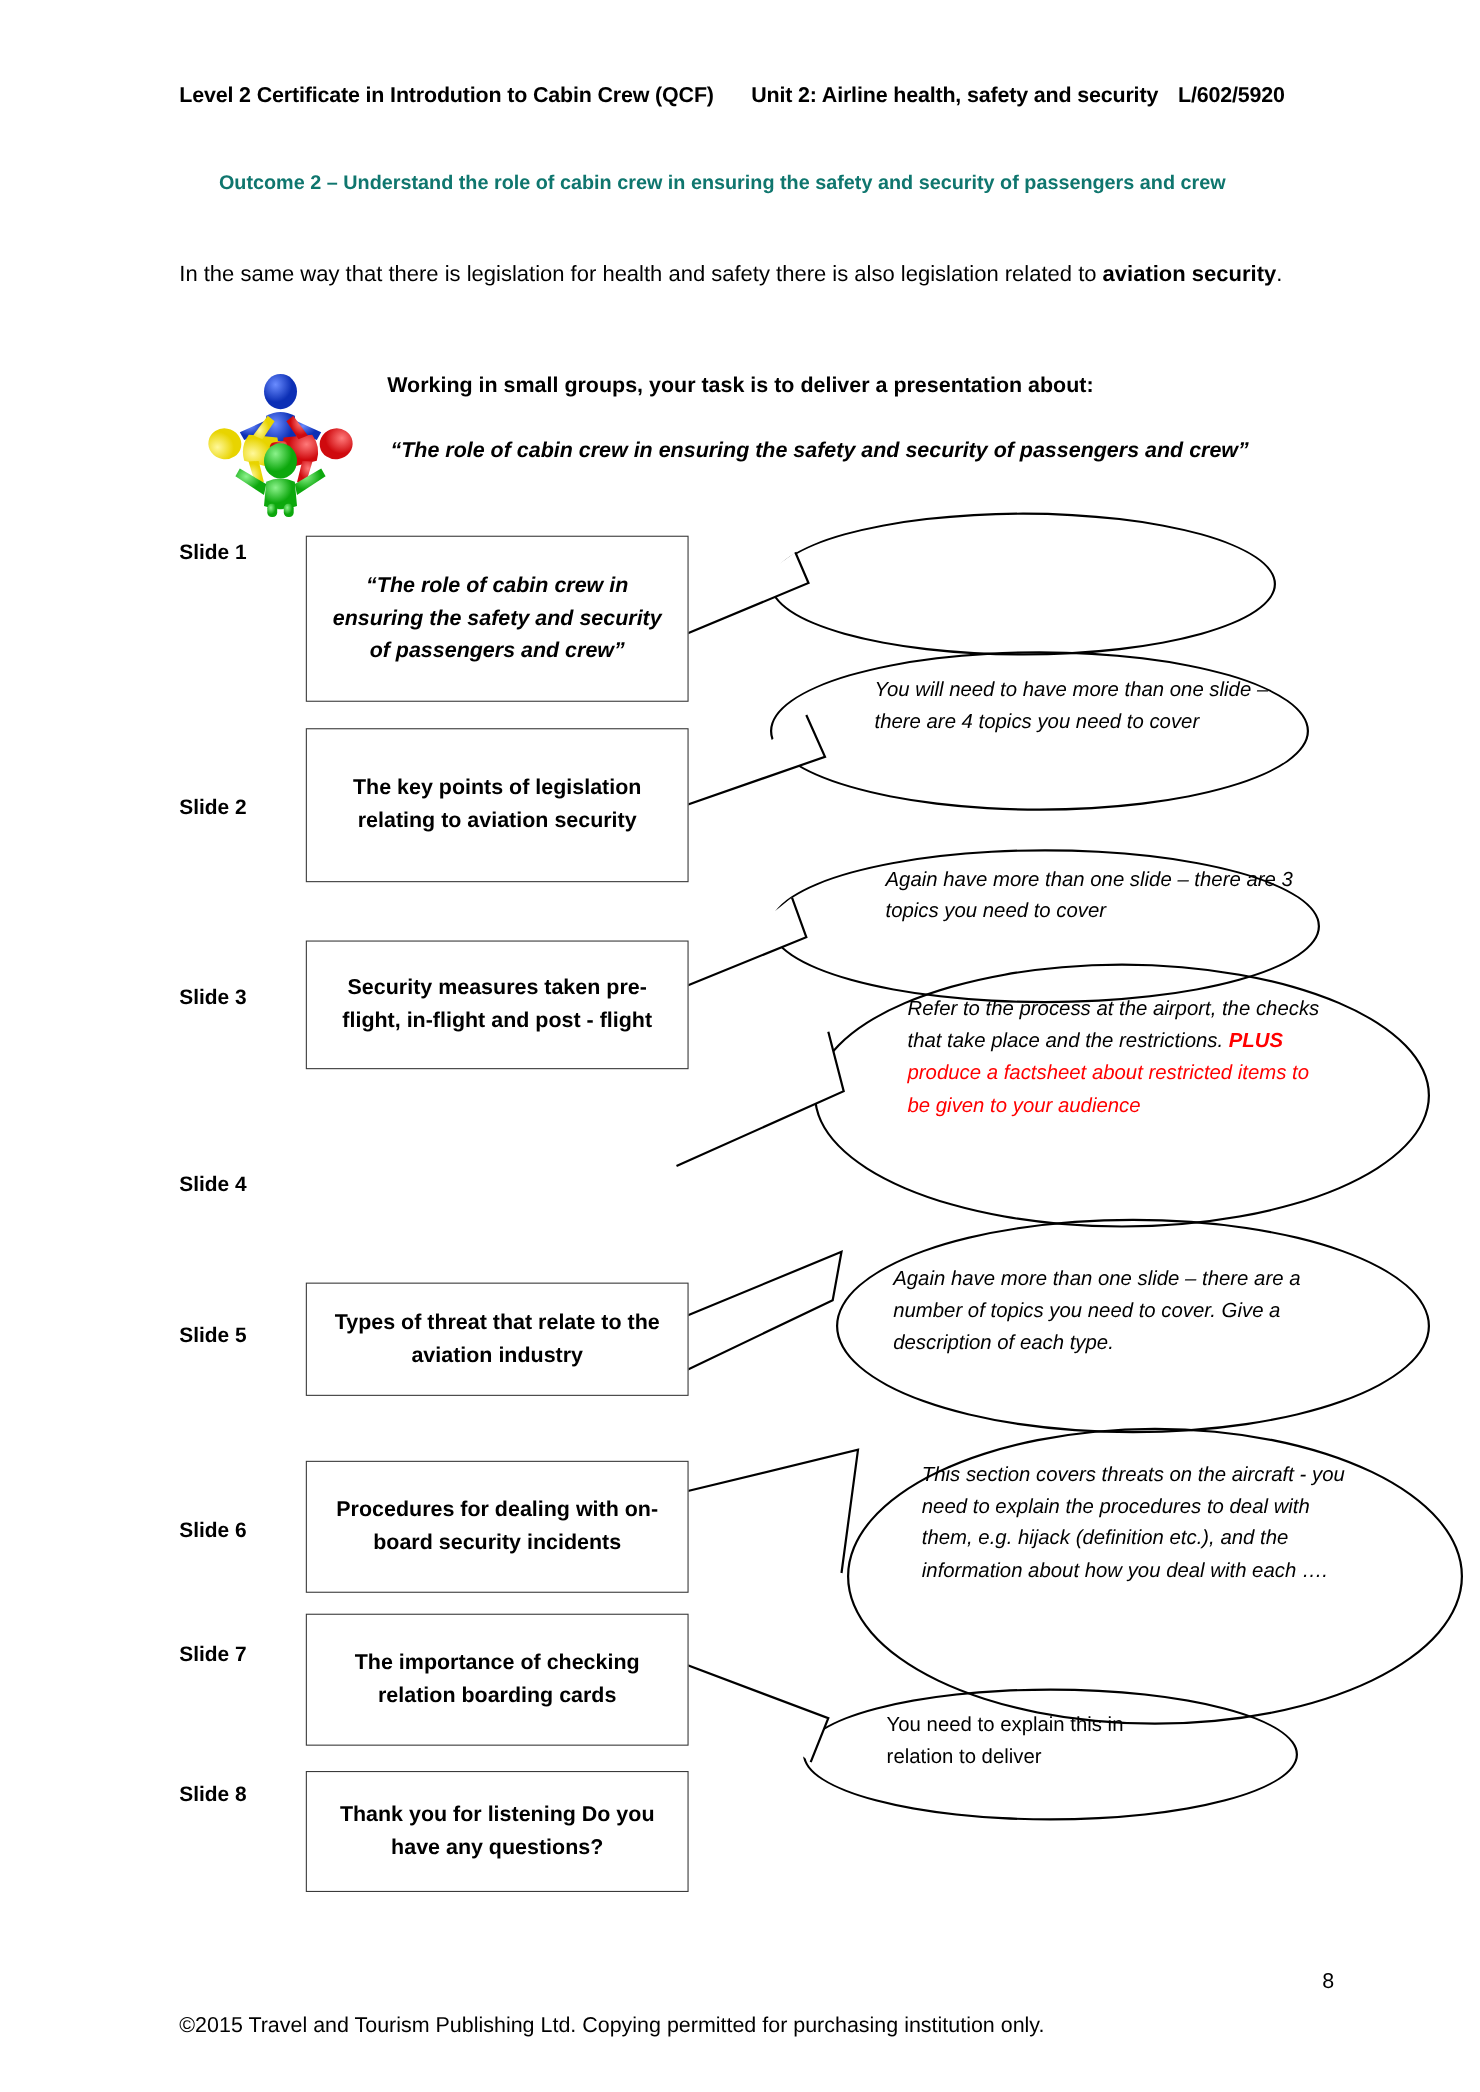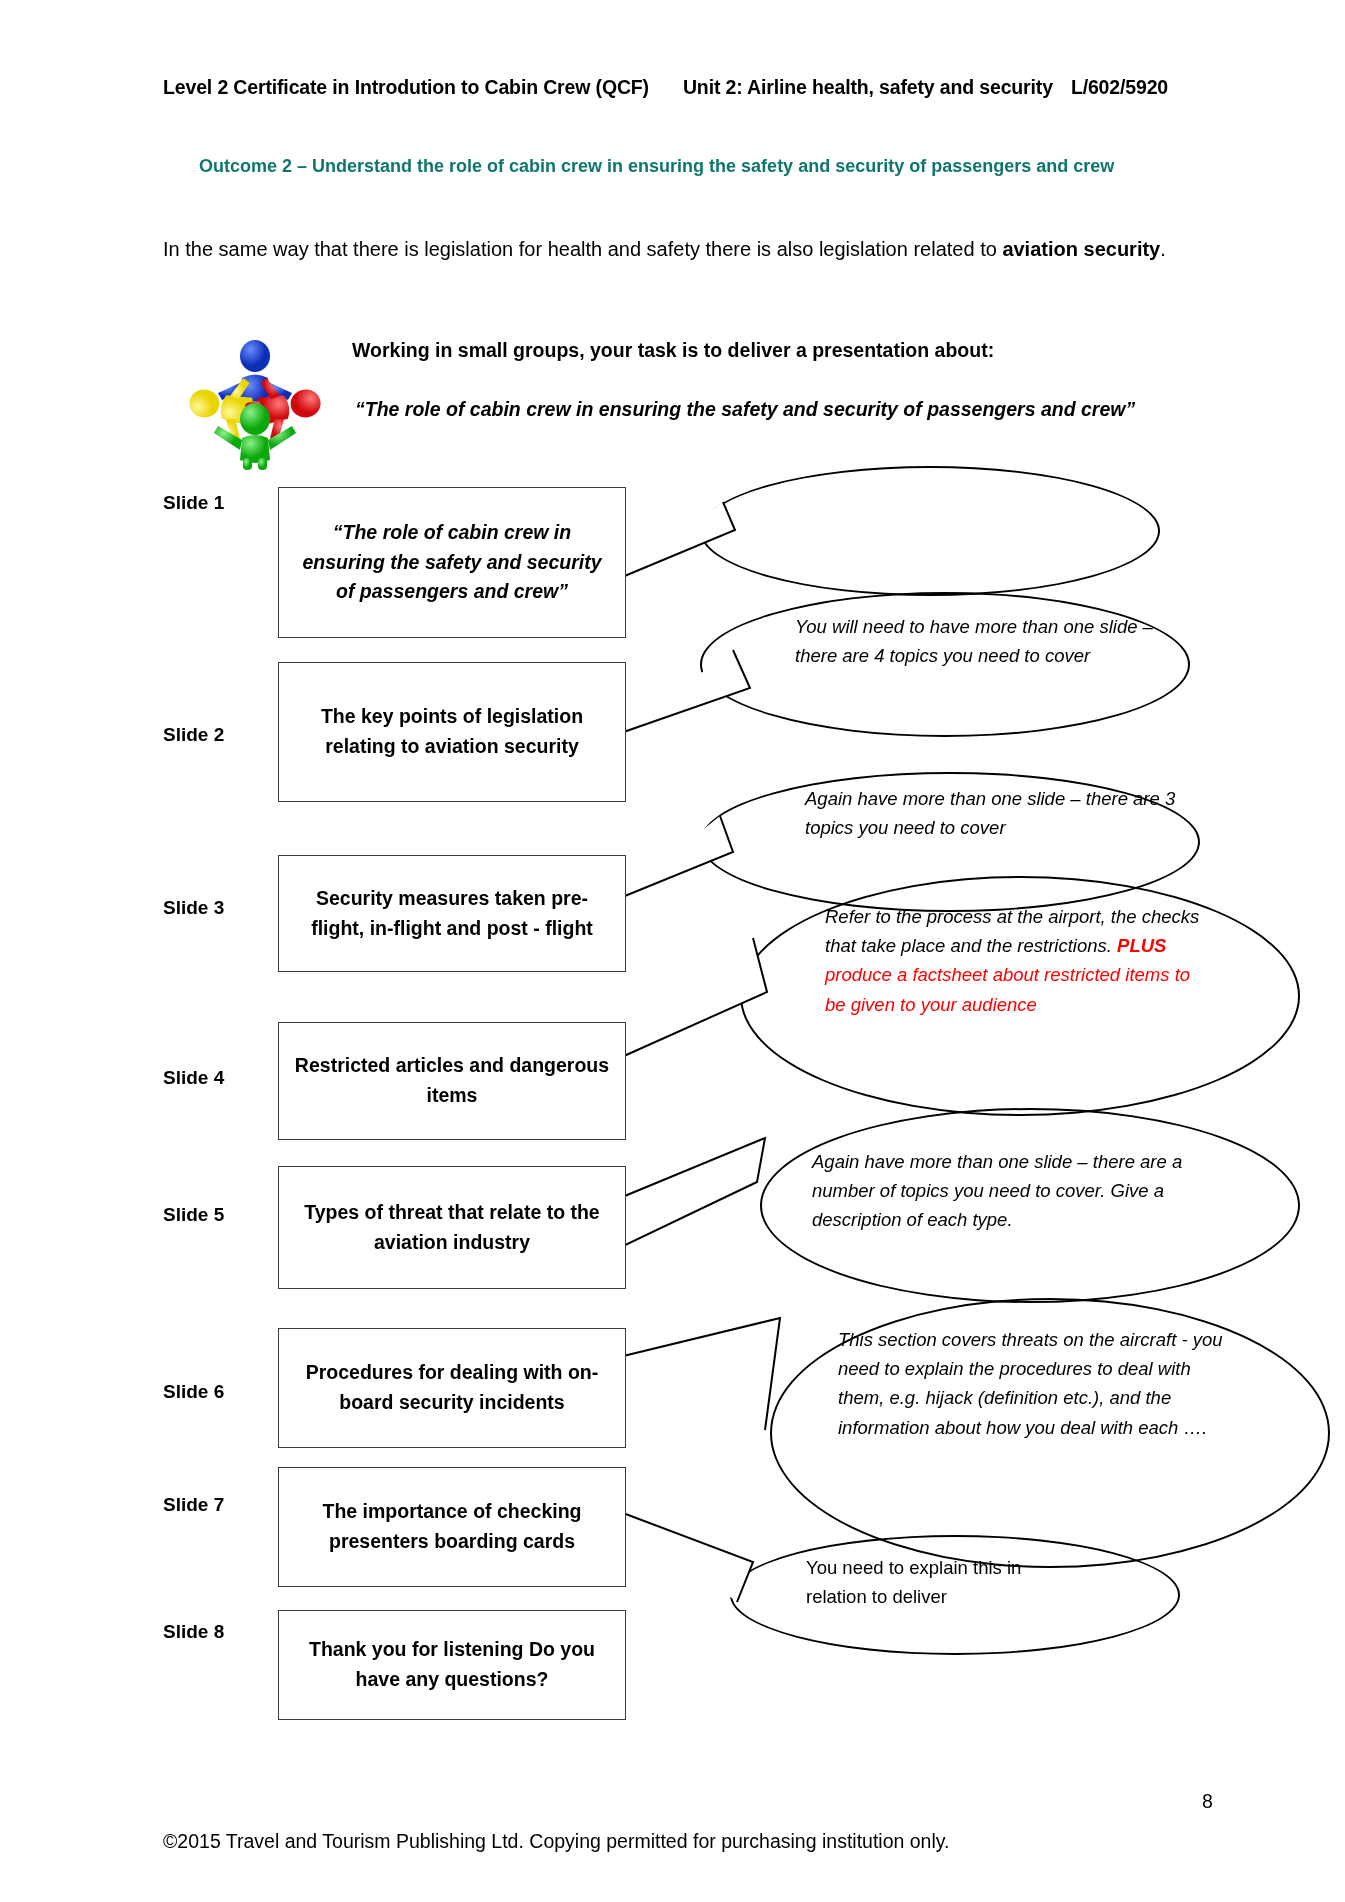--- a/index.html
+++ b/index.html
@@ -255,24 +255,23 @@
   <div class="slide-label" style="top:897px;text-align:center;">Slide 3</div>
   <div class="slide-label" style="top:1067px;">Slide 4</div>
   <div class="slide-label" style="top:1204px;">Slide 5</div>
   <div class="slide-label" style="top:1381px;">Slide 6</div>
   <div class="slide-label" style="top:1494px;">Slide 7</div>
   <div class="slide-label" style="top:1621px;">Slide 8</div>
 
   <div class="slide-box italic" style="top:487px; height:151px;">“The role of cabin crew in ensuring the safety and security of passengers and crew”</div>
   <div class="slide-box" style="top:662px; height:140px;">The key points of legislation relating to aviation security</div>
   <div class="slide-box" style="top:855px; height:117px;">Security measures taken pre-flight, in-flight and post - flight</div>
-  <div class="slide-box" style="top:1022px; height:118px;">Restricted articles and dangerous items</div>
-  <div class="slide-box" style="top:1166px; height:123px;">Types of threat that relate to the aviation industry</div>
+  <div class="slide-box" style="top:1166px; height:103px;">Types of threat that relate to the aviation industry</div>
   <div class="slide-box" style="top:1328px; height:120px;">Procedures for dealing with on-board security incidents</div>
-  <div class="slide-box" style="top:1467px; height:120px;">The importance of checking presenters boarding cards</div>
+  <div class="slide-box" style="top:1467px; height:120px;">The importance of checking relation boarding cards</div>
   <div class="slide-box" style="top:1610px; height:110px;">Thank you for listening Do you have any questions?</div>
 
   <div class="callout-text" style="left:795px; top:612px; width:380px;">You will need to have more than one slide – there are 4 topics you need to cover</div>
   <div class="callout-text" style="left:805px; top:784px; width:380px;">Again have more than one slide – there are 3 topics you need to cover</div>
   <div class="callout-text" style="left:825px; top:902px; width:380px;">
     <span>Refer to the process at the airport, the checks that take place and the restrictions.</span>
     <span class="plus-red"><b>PLUS</b><span> produce a factsheet about restricted items to be given to your audience</span></span>
   </div>
   <div class="callout-text" style="left:812px; top:1127px; width:395px;margin-top:20px;">Again have more than one slide – there are a number of topics you need to cover. Give a description of each type.</div>
   <div class="callout-text" style="left:838px; top:1325px; width:400px;">This section covers threats on the aircraft - you need to explain the procedures to deal with them, e.g. hijack (definition etc.), and the information about how you deal with each ….</div>

